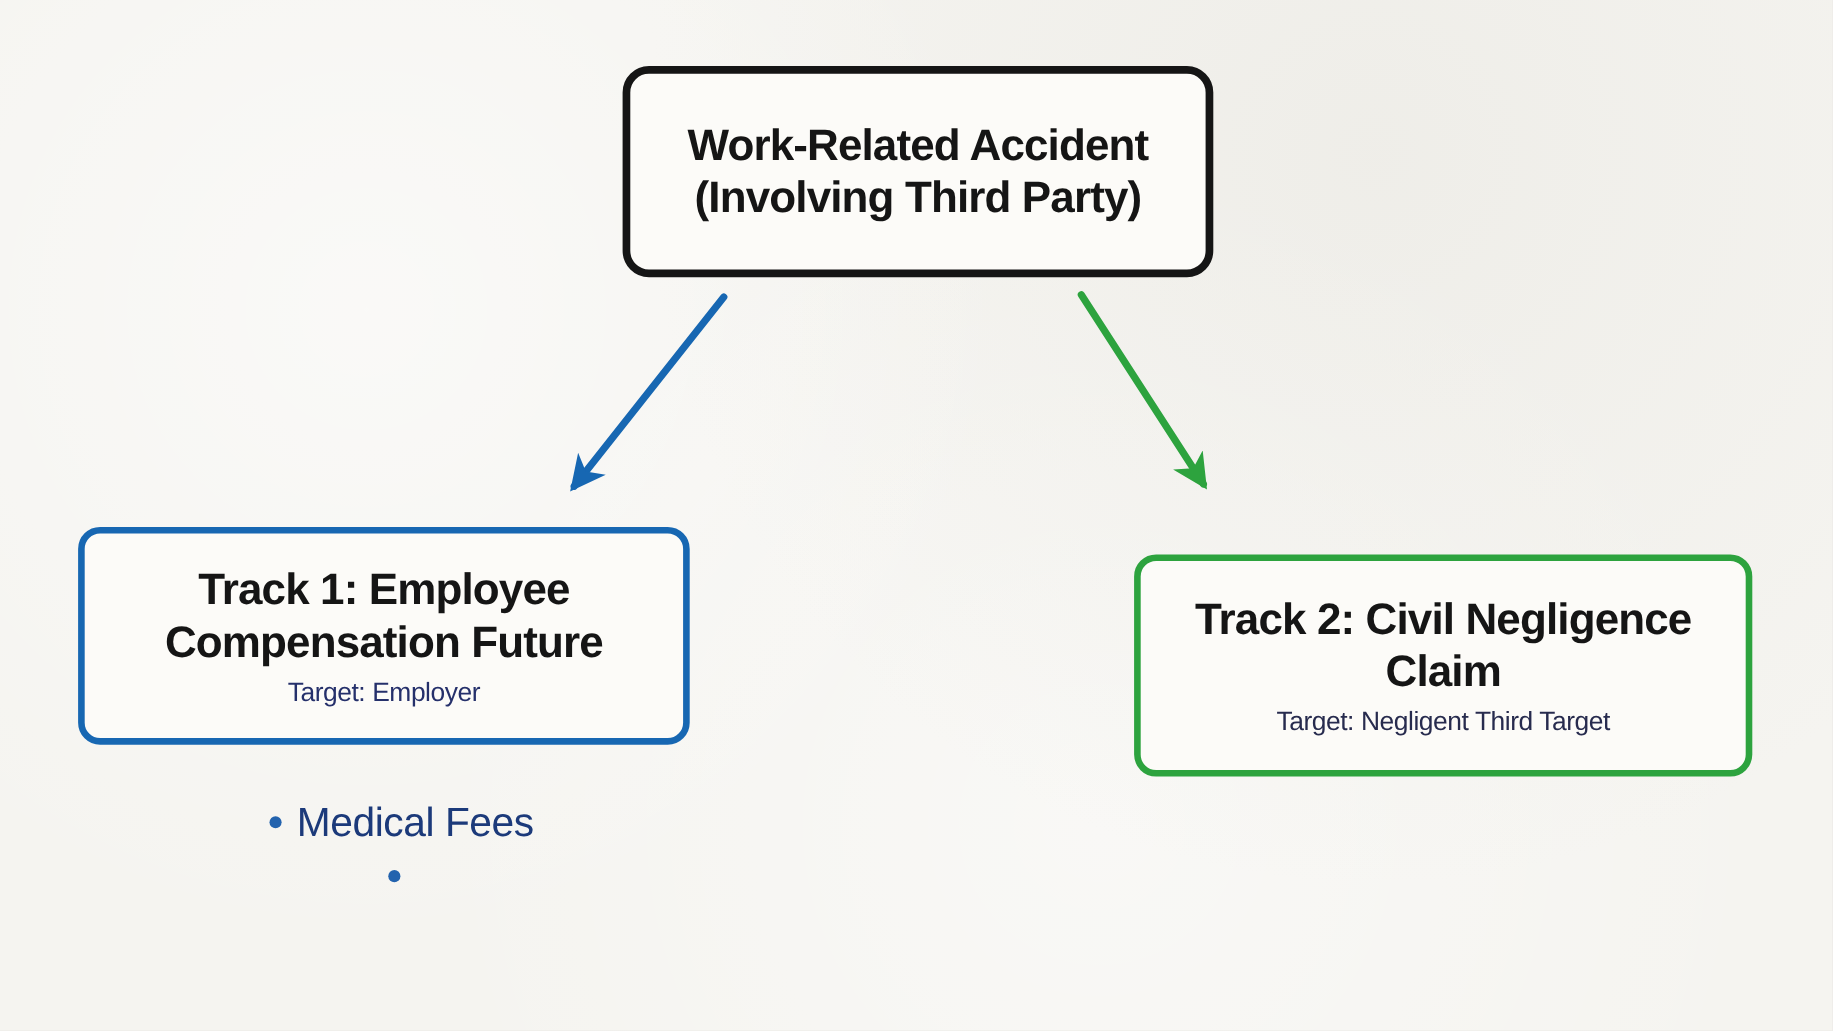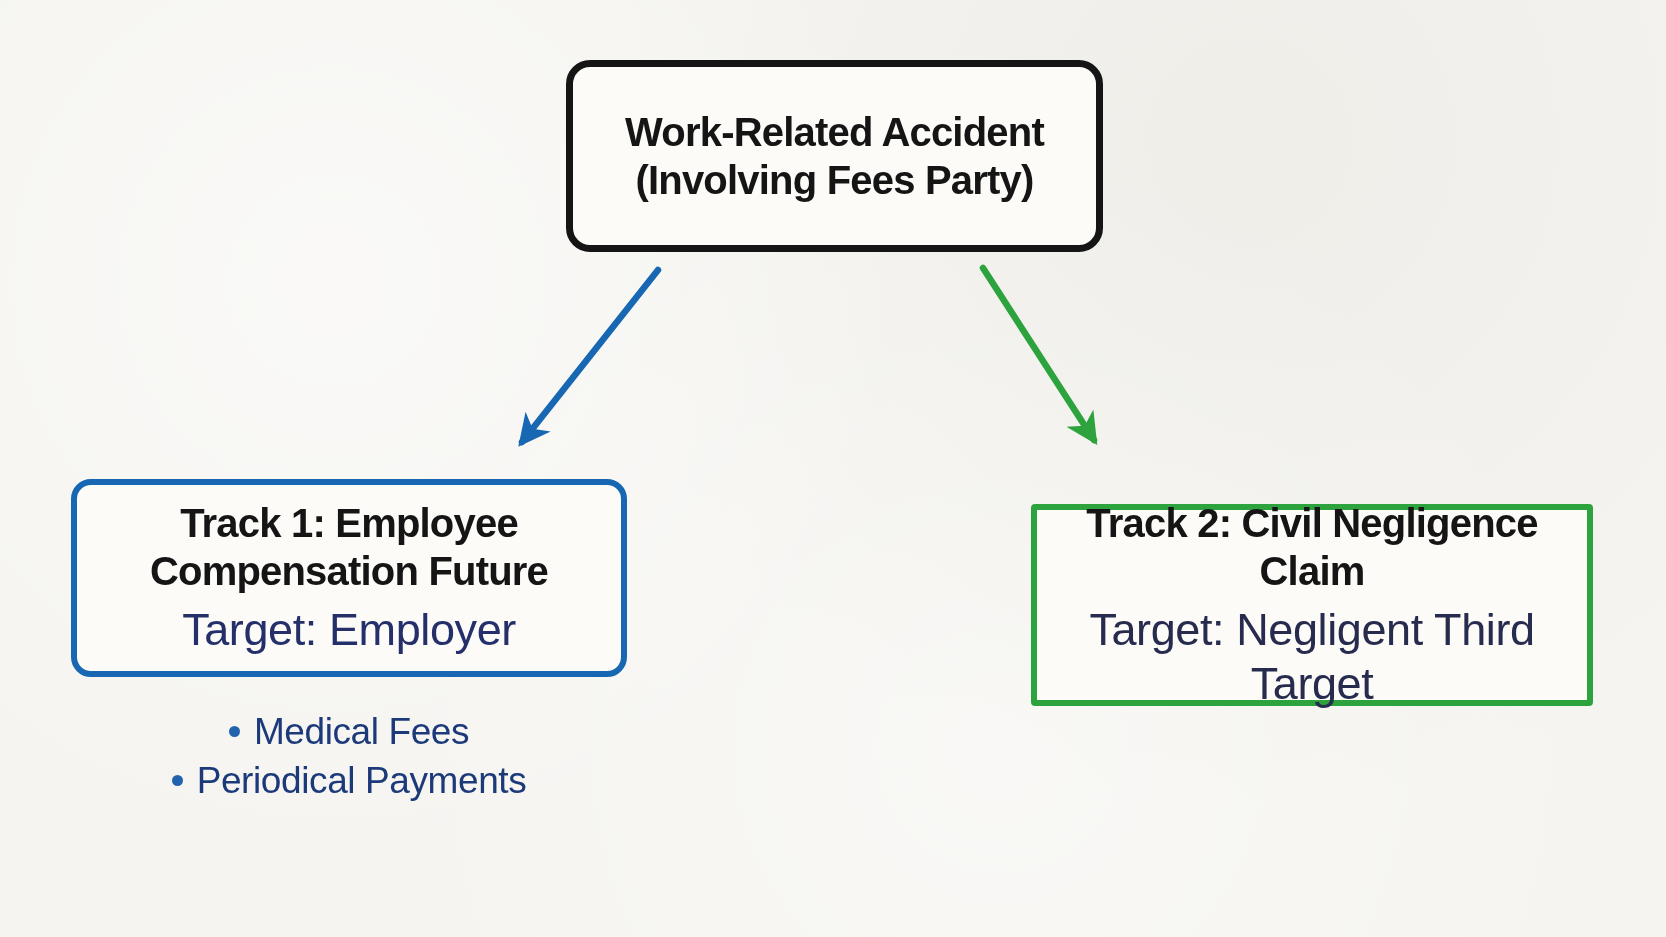--- a/index.html
+++ b/index.html
@@ -50,51 +50,51 @@
   .node-track1 {
     left: 71px; top: 479px;
     width: 556px; height: 198px;
     border: 6px solid var(--c-blue, #1767b2);
     border-radius: 20px;
   }
   .node-track2 {
     left: 1031px; top: 504px;
     width: 562px; height: 202px;
     border: 6px solid var(--c-green, #2da33e);
-    border-radius: 4px;
+    border-radius: 20px;
   }
 
   .box-title {
     font-size: 40px;
     font-weight: 700;
     line-height: 1.2;
     letter-spacing: -0.8px;
     color: var(--c-black, #151515);
   }
   .box-target {
-    font-size: 45px;
+    font-size: 24px;
     font-weight: 400;
     line-height: 1.2;
     letter-spacing: -0.4px;
     margin-top: 8px;
     text-align: center;
   }
   .target-blue { color: var(--c-navy, #25306b); }
   .target-green { color: var(--c-dark-navy, #272b4e); }
 
   .arrows {
     position: absolute;
     inset: 0;
     z-index: 1;
   }
 
   .bullet-list {
     position: absolute;
     list-style: none;
-    margin: 0;
+    margin: 16px;
     padding: 0;
     text-align: center;
     font-size: 37px;
     line-height: 1.32;
     letter-spacing: -0.4px;
     z-index: 2;
   }
   .bullet-list-track1 {
     left: 71px; top: 708px; width: 556px;
     color: var(--c-blue-text, #1c3a7a);
@@ -131,21 +131,21 @@
         <path d="M0,0 L32,16 L0,32 L9,16 Z" fill="#2da33e"></path>
       </marker>
     </defs>
     <line x1="658" y1="270" x2="522" y2="442" stroke-width="6.5" stroke-linecap="round" marker-end="url(#head-blue)" stroke="#1767b2"></line>
     <line x1="983" y1="268" x2="1094" y2="440" stroke-width="6.5" stroke-linecap="round" marker-end="url(#head-green)" stroke="#2da33e"></line>
   </svg>
 
   <div class="node node-root">
     <div class="box-title">
       <div>Work-Related Accident</div>
-      <div>(Involving Fees Party)</div>
+      <div>(Involving Third Party)</div>
     </div>
   </div>
 
   <div class="node node-track1">
     <div class="box-title">
       <div>Track 1: Employee</div>
       <div>Compensation Future</div>
     </div>
     <div class="box-target target-blue">Target: Employer</div>
   </div>
@@ -153,17 +153,17 @@
   <div class="node node-track2">
     <div class="box-title">
       <div>Track 2: Civil Negligence</div>
       <div>Claim</div>
     </div>
     <div class="box-target target-green">Target: Negligent Third Target</div>
   </div>
 
   <ul class="bullet-list bullet-list-track1">
     <li><span class="dot"></span><span>Medical Fees</span></li>
-    <li><span class="dot"></span><span>Periodical Payments</span></li>
+    <li><span class="dot"></span></li>
   </ul>
 
 
 </div>
 
 </body></html>

